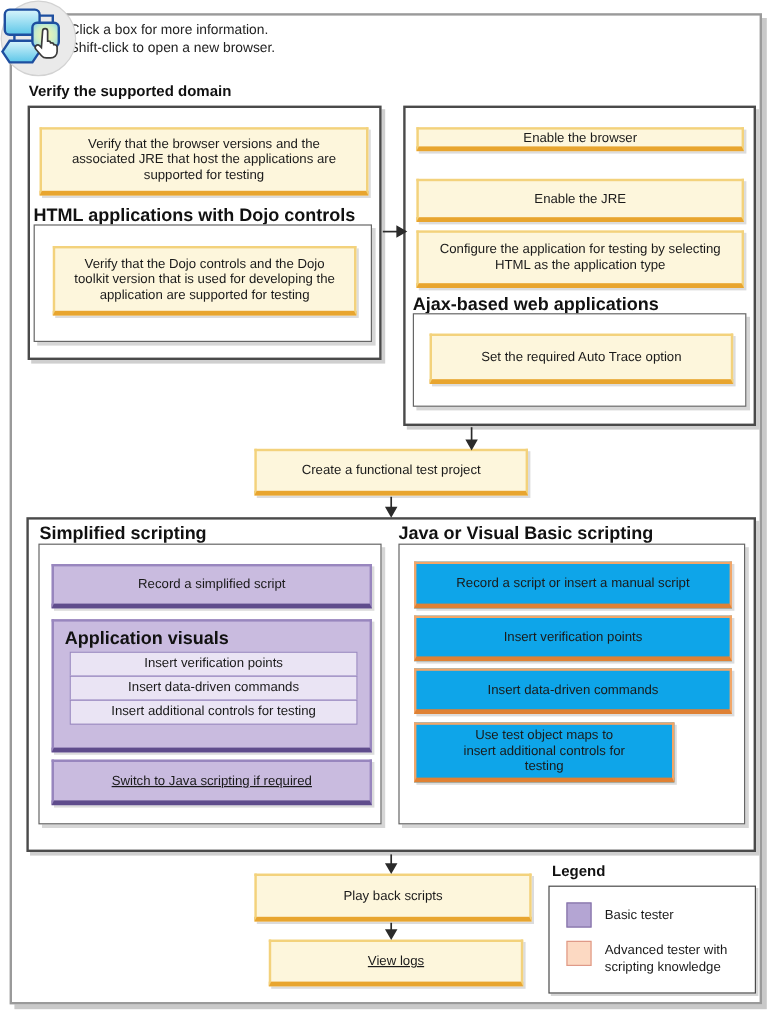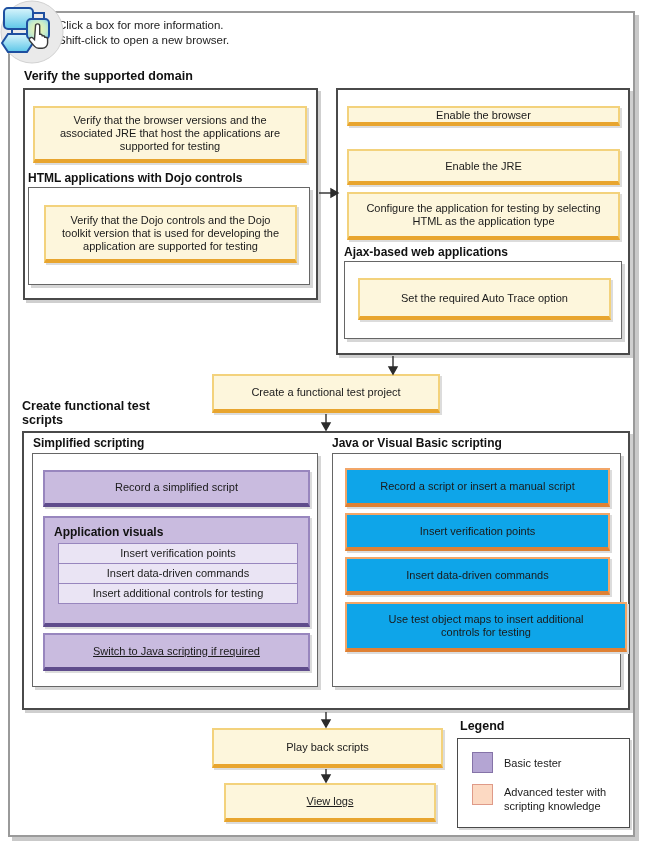--- a/index.html
+++ b/index.html
@@ -20,21 +20,21 @@
     box-shadow:2px 2px 0 #dcdcdc;
   }
   .task.yellow{background:#fdf6dc;border:2px solid #f3d27c;border-bottom:4px solid #e8a52f;}
   .task.purple{background:#c9bbdf;border:2px solid #9886be;border-bottom:4px solid #5f4c8c;}
   .task.orange{background:#0ea5e9;border:2px solid #f2a668;border-bottom:4px solid #df8134;}
   .vrow{
     position:relative;height:21px;margin-top:-1px;background:#eae4f4;border:1px solid #9886be;
     display:flex;align-items:center;justify-content:center;font-size:11px;cursor:pointer;box-sizing:border-box;
   }
   .h1{font-size:12.5px;font-weight:bold;color:#111;}
-  .h2{font-size:12px;font-weight:bold;color:#111;}
+  .h2{font-size:15px;font-weight:bold;color:#111;}
   .help{font-size:11.5px;line-height:15px;color:#222;}
   .help span{display:block;}
   .legendbox{background:#fff;border:1px solid #4a4a4a;box-shadow:2px 2px 0 #d6d6d6;}
   .swatch{position:absolute;width:21px;height:21px;box-sizing:border-box;}
   .swatch.p{border:1px solid #8573a8;}
   .swatch.o{border:1px solid #df9a88;}
   .legend-label{position:absolute;font-size:11px;line-height:14px;}
   svg{display:block;}
   .arrows{pointer-events:none;}
 </style>
@@ -80,42 +80,41 @@
   <div class="abs panel" style="left:336px;top:88px;width:294px;height:267px;"></div>
   <div class="abs task yellow" style="left:347px;top:106px;width:273px;height:20px;">Enable the browser</div>
   <div class="abs task yellow" style="left:347px;top:149px;width:273px;height:36px;">Enable the JRE</div>
   <div class="abs task yellow" style="left:347px;top:192px;width:273px;height:48px;padding:2px 12px;">Configure the application for testing by selecting HTML as the application type</div>
   <div class="abs h2" style="left:344px;top:245px;">Ajax-based web applications</div>
   <div class="abs panel inner" style="left:344px;top:261px;width:278px;height:78px;"></div>
   <div class="abs task yellow" style="left:358px;top:278px;width:253px;height:42px;">Set the required Auto Trace option</div>
 
   <div class="abs task yellow" style="left:212px;top:374px;width:228px;height:39px;">Create a functional test project</div>
 
-  <div class="abs h1" style="left:22px;top:399px;width:135px;line-height:14px;">Create functional test scripts</div>
   <div class="abs panel" style="left:22px;top:431px;width:608px;height:279px;"></div>
 
   <div class="abs h2" style="left:33px;top:436px;">Simplified scripting</div>
   <div class="abs panel inner" style="left:32px;top:453px;width:286px;height:234px;"></div>
   <div class="abs task purple" style="left:43px;top:470px;width:267px;height:37px;">Record a simplified script</div>
   <div class="abs task purple" style="left:43px;top:516px;width:267px;height:111px;padding:0;align-items:flex-start;justify-content:flex-start;">
     <div style="position:absolute;left:9px;top:8px;" class="h2">Application visuals</div>
     <div style="position:absolute;left:13px;top:26px;width:240px;">
       <div class="vrow">Insert verification points</div>
       <div class="vrow">Insert data-driven commands</div>
       <div class="vrow">Insert additional controls for testing</div>
     </div>
   </div>
   <div class="abs task purple" style="left:43px;top:633px;width:267px;height:38px;text-decoration:underline;">Switch to Java scripting if required</div>
 
   <div class="abs h2" style="left:332px;top:436px;">Java or Visual Basic scripting</div>
   <div class="abs panel inner" style="left:332px;top:453px;width:289px;height:234px;"></div>
   <div class="abs task orange" style="left:345px;top:468px;width:265px;height:39px;">Record a script or insert a manual script</div>
   <div class="abs task orange" style="left:345px;top:513px;width:265px;height:38px;">Insert verification points</div>
   <div class="abs task orange" style="left:345px;top:557px;width:265px;height:38px;">Insert data-driven commands</div>
-  <div class="abs task orange" style="left:345px;top:602px;width:282px;height:50px;padding:2px 38px;">Use test object maps to insert additional controls for testing</div>
+  <div class="abs task orange" style="left:345px;top:602px;width:217px;height:50px;padding:2px 38px;">Use test object maps to insert additional controls for testing</div>
 
   <div class="abs task yellow" style="left:212px;top:728px;width:231px;height:40px;">Play back scripts</div>
   <div class="abs task yellow" style="left:224px;top:783px;width:212px;height:39px;text-decoration:underline;">View logs</div>
 
   <div class="abs h1" style="left:460px;top:719px;">Legend</div>
   <div class="abs legendbox" style="left:457px;top:738px;width:173px;height:90px;">
     <div class="swatch p" style="left: 14px; top: 13px; background-color: rgb(180, 165, 211);"></div>
     <div class="legend-label" style="left:46px;top:17px;">Basic tester</div>
     <div class="swatch o" style="left: 14px; top: 45px; background-color: rgb(252, 217, 194);"></div>
     <div class="legend-label" style="left:46px;top:46px;width:112px;">Advanced tester with scripting knowledge</div>

